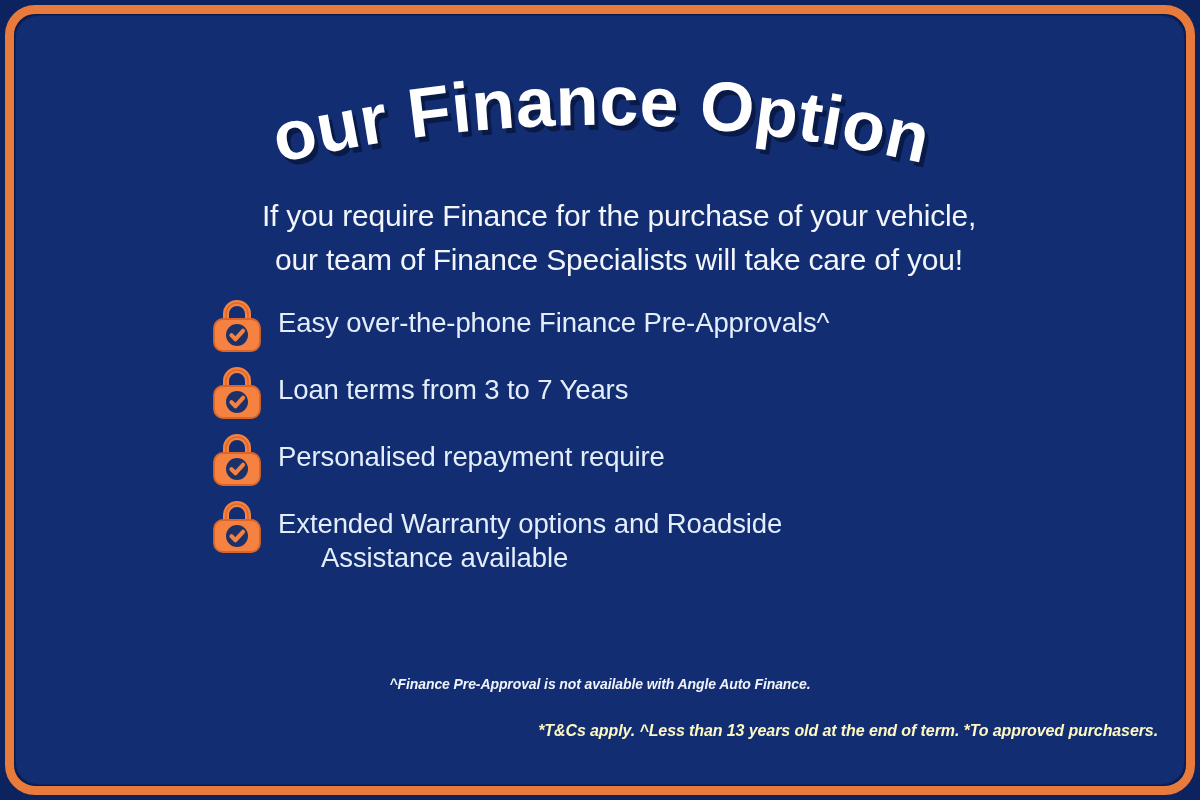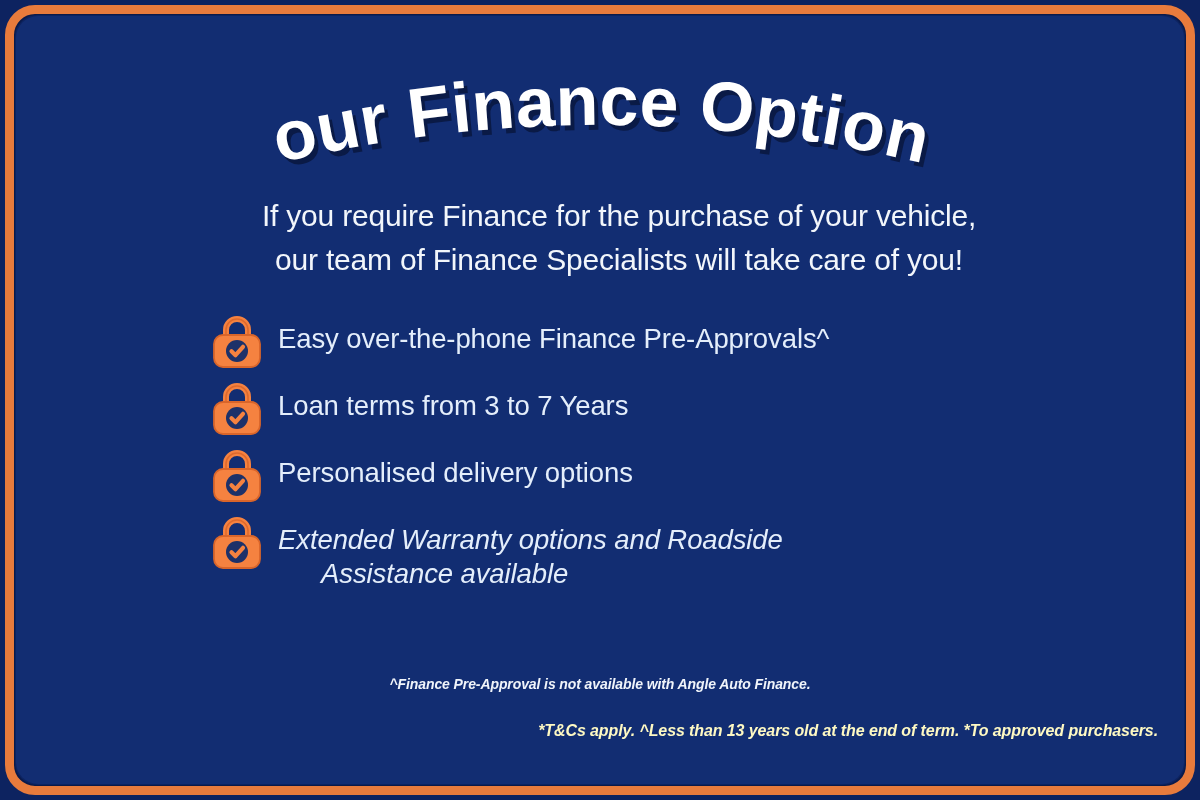--- a/index.html
+++ b/index.html
@@ -88,30 +88,30 @@
     font-size: 30px;
     font-weight: 400;
     line-height: 44px;
     letter-spacing: -0.2px;
   }
   #subtitle .sub-line { display: block; margin-left: 38px; }
 
   
   #benefits {
     position: absolute;
-    top: 294px;
+    top: 278px;
     left: 192px;
     width: 900px;
   }
   .benefit-row {
     display: flex;
     align-items: flex-start;
     height: 67px;
   }
-  .benefit-row.tall { height: 90px; font-style: italic; }
+  .benefit-row.tall { height: 90px; }
 
   .lock-wrap {
     width: 70px;
     min-width: 70px;
     height: 60px;
     display: flex;
     align-items: center;
     justify-content: flex-start;
     padding-top: 2px;
   }
@@ -214,21 +214,21 @@
         <span class="lock-wrap">
           <svg width="58" height="58" viewBox="0 0 58 58">
             <path d="M18 25 L18 18 A11 11 0 0 1 40 18 L40 25" fill="none" stroke="#f58240" stroke-width="6" stroke-linecap="round"></path>
             <path d="M18 25 L18 18 A11 11 0 0 1 40 18 L40 25" fill="none" stroke="#d9652a" stroke-width="1.6" stroke-linecap="round" opacity="0.85"></path>
             <rect x="6" y="23" width="46" height="32" rx="9" fill="#f58240" stroke="#d9652a" stroke-width="1.8"></rect>
             <circle cx="29" cy="39" r="11" fill="#1d3169"></circle>
             <path d="M23.5 39.3 L27.5 43.2 L35 34.8" fill="none" stroke="#f58240" stroke-width="4.2" stroke-linecap="round" stroke-linejoin="round"></path>
           </svg>
         </span>
         <span class="benefit-text">
-          <span>Personalised delivery options</span>
+          <span>Personalised repayment require</span>
         </span>
       </div>
 
 
       <div class="benefit-row tall">
         <span class="lock-wrap">
           <svg width="58" height="58" viewBox="0 0 58 58">
             <path d="M18 25 L18 18 A11 11 0 0 1 40 18 L40 25" fill="none" stroke="#f58240" stroke-width="6" stroke-linecap="round"></path>
             <path d="M18 25 L18 18 A11 11 0 0 1 40 18 L40 25" fill="none" stroke="#d9652a" stroke-width="1.6" stroke-linecap="round" opacity="0.85"></path>
             <rect x="6" y="23" width="46" height="32" rx="9" fill="#f58240" stroke="#d9652a" stroke-width="1.8"></rect>

